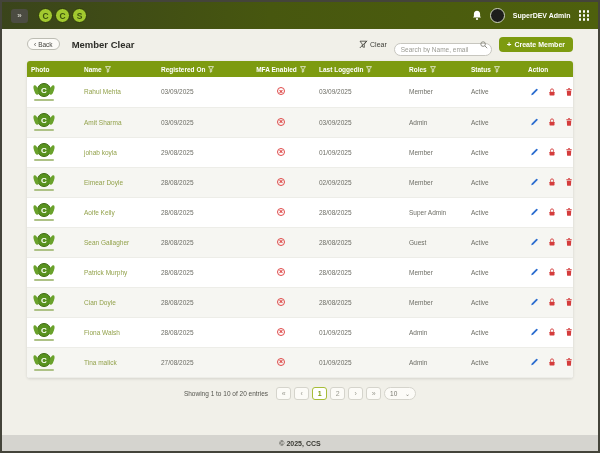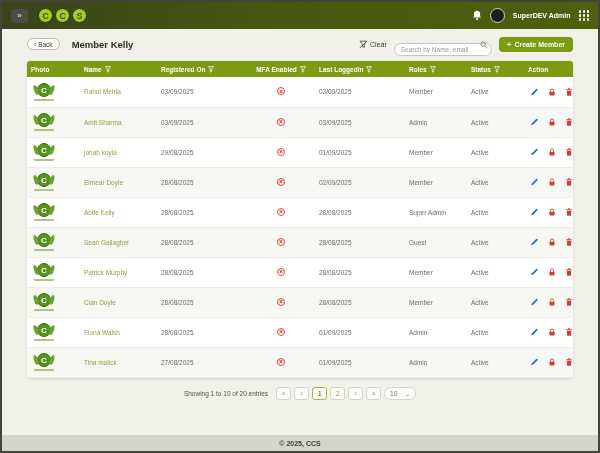--- a/index.html
+++ b/index.html
@@ -135,21 +135,21 @@
     </div>
   </header>
 
   <main class="content">
 
     <div class="toolbar">
       <button class="back-btn">
         <span>‹</span>
         <span>Back</span>
       </button>
-      <h1 class="page-title">Member Kelly</h1>
+      <h1 class="page-title">Member Clear</h1>
       <div class="toolbar-right">
         <span class="clear">
           <svg width="9" height="9" viewBox="0 0 9 9">
             <path d="M1 1.2 H7.6 L5.3 4.2 V7.4 L3.3 6.6 V4.2 Z" fill="none" stroke="#3c3c36" stroke-width="0.8"></path>
             <line x1="0.8" y1="8" x2="8" y2="0.8" stroke="#3c3c36" stroke-width="0.8"></line>
           </svg>
           <span>Clear</span>
         </span>
         <div class="search-box">
           <input placeholder="Search by Name, email" style="">

